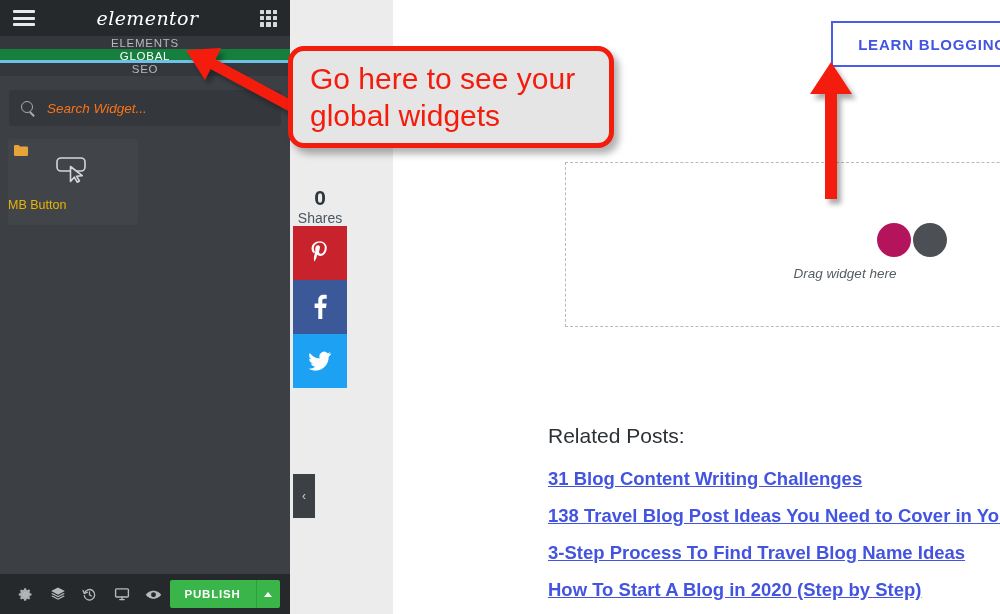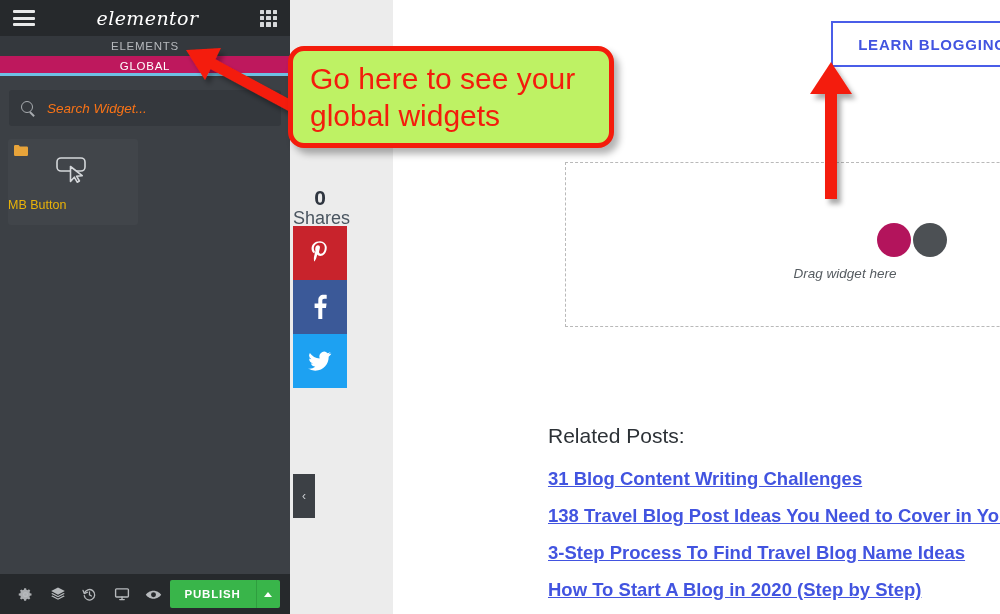--- a/index.html
+++ b/index.html
@@ -43,21 +43,21 @@
     background: #34383d;
     display: flex;
     flex-direction: column;
   }
   .tab {
     flex: 1; display: flex; align-items: center; justify-content: center;
     font-size: 11.5px; letter-spacing: 0.75px;
     color: #b6b9bd; cursor: pointer;
     position: relative; height: 40px;
   }
-  .tab.active { color: #ffffff; background: #be185d; }
+  .tab.active { color: #ffffff; background: #15803d; }
   .tab.active::after {
     content: ""; position: absolute; left: 0; right: 0; bottom: 0;
     height: 3px; background: #6ec1e4;
   }
 
   .search-wrap {
     position: absolute; left: 9px; top: 90px;
     width: 272px; height: 36px;
     background: #34383d;
     border-radius: 3px;
@@ -142,21 +142,21 @@
     background: #ffffff;
   }
 
   
   .share-rail { position: absolute; left: 3px; top: 186px; width: 54px; }
   .share-count {
     text-align: center; color: #2f3640;
     font-family: "Liberation Sans", sans-serif;
   }
   .share-count .num { font-size: 21px; font-weight: bold; line-height: 24px; }
-  .share-count .lbl { font-size: 18px; color: #4a5560; line-height: 16px; }
+  .share-count .lbl { font-size: 14px; color: #4a5560; line-height: 16px; }
   .share-btn {
     width: 54px; height: 54px;
     display: flex; align-items: center; justify-content: center;
     cursor: pointer;
   }
   .share-pin { background: #c8232c; }
   .share-fb  { background: #3b5998; }
   .share-tw  { background: #1da1f2; }
   .share-collapse {
     position: absolute; left: 0px; top: 288px;
@@ -210,21 +210,21 @@
     text-decoration: underline;
     margin-bottom: 15px;
     white-space: nowrap;
     font-family: "Liberation Sans", sans-serif;
   }
 
   
   .overlay { position: absolute; left: 0; top: 0; width: 1000px; height: 614px; pointer-events: none; }
   .callout {
     position: absolute;
-    background: #bef264;
+    background: #e5e5e5;
     border: 5px solid #f41c0c;
     border-radius: 16px;
     box-shadow: 5px 6px 7px rgba(0,0,0,0.30);
     color: #f41c0c;
     font-size: 30px;
     line-height: 37px;
     padding: 9px 17px;
     font-family: "Liberation Sans", sans-serif;
     pointer-events: auto;
   }
@@ -254,20 +254,21 @@
           <span></span>
         <span></span>
           <span></span>
           <span></span>
       </div>
     </div>
 
     <div class="tabs">
       <div class="tab">ELEMENTS</div>
       <div class="tab active">GLOBAL</div>
+      <div class="tab">SEO</div>
     </div>
 
     <div class="search-wrap">
       <span class="search-icon"></span>
       <span class="search-placeholder">Search Widget...</span>
     </div>
 
     <div class="widget-card">
       <svg class="folder-badge" viewBox="0 0 14 11">
         <path d="M0 1.2A1.2 1.2 0 0 1 1.2 0h3.4l1.3 1.6H12.8A1.2 1.2 0 0 1 14 2.8V9.8A1.2 1.2 0 0 1 12.8 11H1.2A1.2 1.2 0 0 1 0 9.8Z" fill="#e8a43a"></path>

